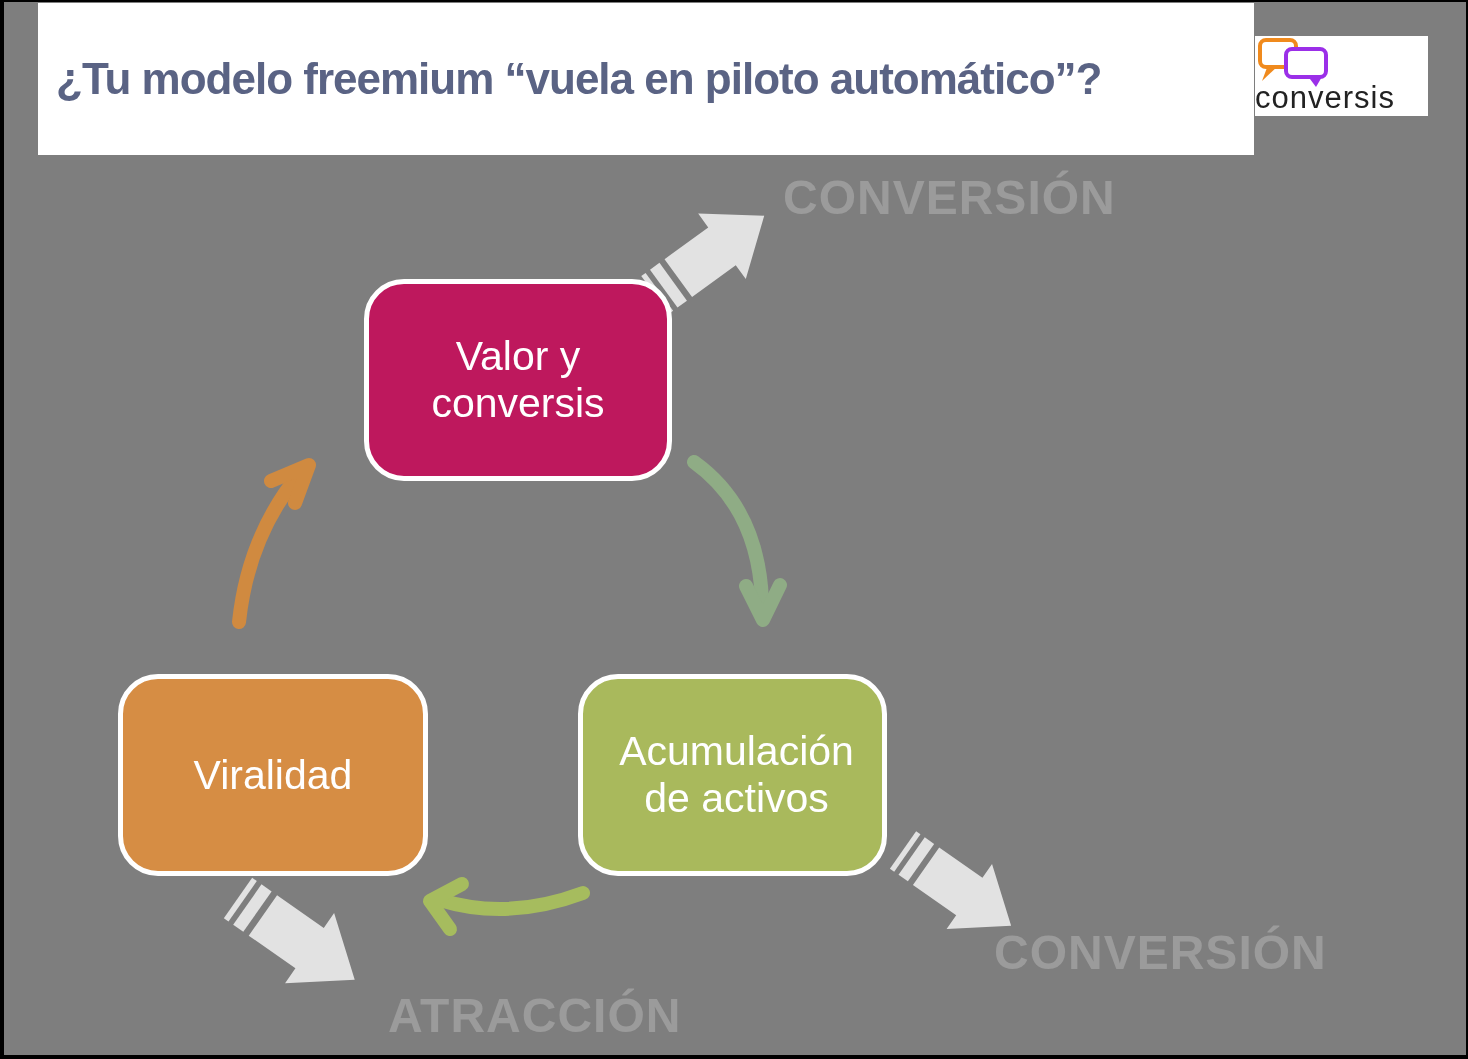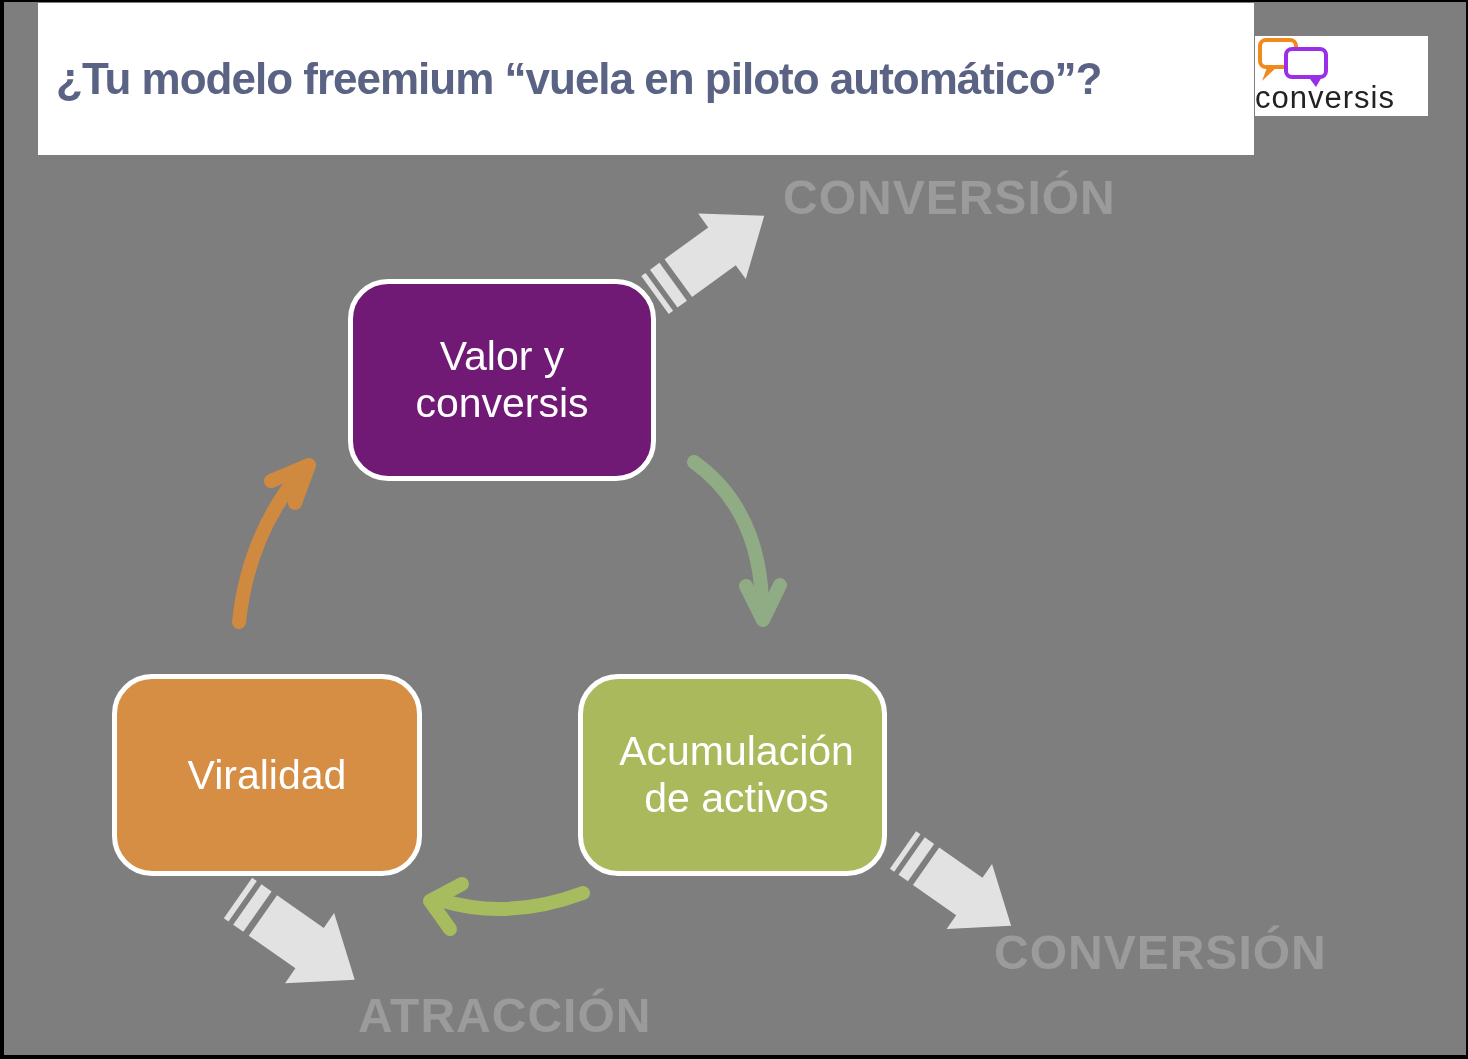--- a/index.html
+++ b/index.html
@@ -55,34 +55,34 @@
     border-radius:40px;
     box-sizing:border-box;
     display:flex;flex-direction:column;
     align-items:center;justify-content:center;
     color:#FFFFFF;
     font-size:41px;
     line-height:47px;
     text-align:center;
   }
   .node-valor{left:348px;top:279px;width:308px;height:202px;}
-  .node-viralidad{left:112px;top:674px;width:310px;height:202px;}
+  .node-viralidad{left:118px;top:674px;width:310px;height:202px;}
   .node-acumulacion{left:578px;top:674px;width:309px;height:202px;padding-left:8px;}
   
   .stage-label{
     position:absolute;
     font-weight:700;
     font-size:48px;
     letter-spacing:1px;
     color:#9B9B9B;
     white-space:nowrap;
   }
   .label-retencion{left:783px;top:170px;}
   .label-conversion{left:994px;top:925px;}
-  .label-atraccion{left:358px;top:988px;}
+  .label-atraccion{left:388px;top:988px;}
   
   .arrows{
     position:absolute;left:0;top:0;
     width:1468px;height:1059px;
     pointer-events:none;
   }
 </style>
 </head>
 <body>
 
@@ -130,21 +130,21 @@
     <g fill="none" stroke="#A6BC5E" stroke-width="14" stroke-linecap="round" stroke-linejoin="round">
       <path d="M583,893 Q508,921 440,900"></path>
       <path d="M462,884 L430,901 L450,929"></path>
     </g>
     <g fill="none" stroke="#D08A40" stroke-width="14" stroke-linecap="round" stroke-linejoin="round">
       <path d="M239,622 Q248,536 300,473"></path>
       <path d="M271,481 L309,465 L295,503"></path>
     </g>
   </svg>
 
-  <div class="node node-valor" style="background-color: #701a75;">
+  <div class="node node-valor" style="background-color: #be185d; margin-left: 16px;">
     <span>Valor y</span>
     <span>conversis</span>
   </div>
   <div class="node node-viralidad" style="background-color: rgb(214, 141, 68);">
     <span>Viralidad</span>
   </div>
   <div class="node node-acumulacion" style="background-color: rgb(169, 185, 92);">
     <span>Acumulación</span>
     <span>de activos</span>
   </div>

